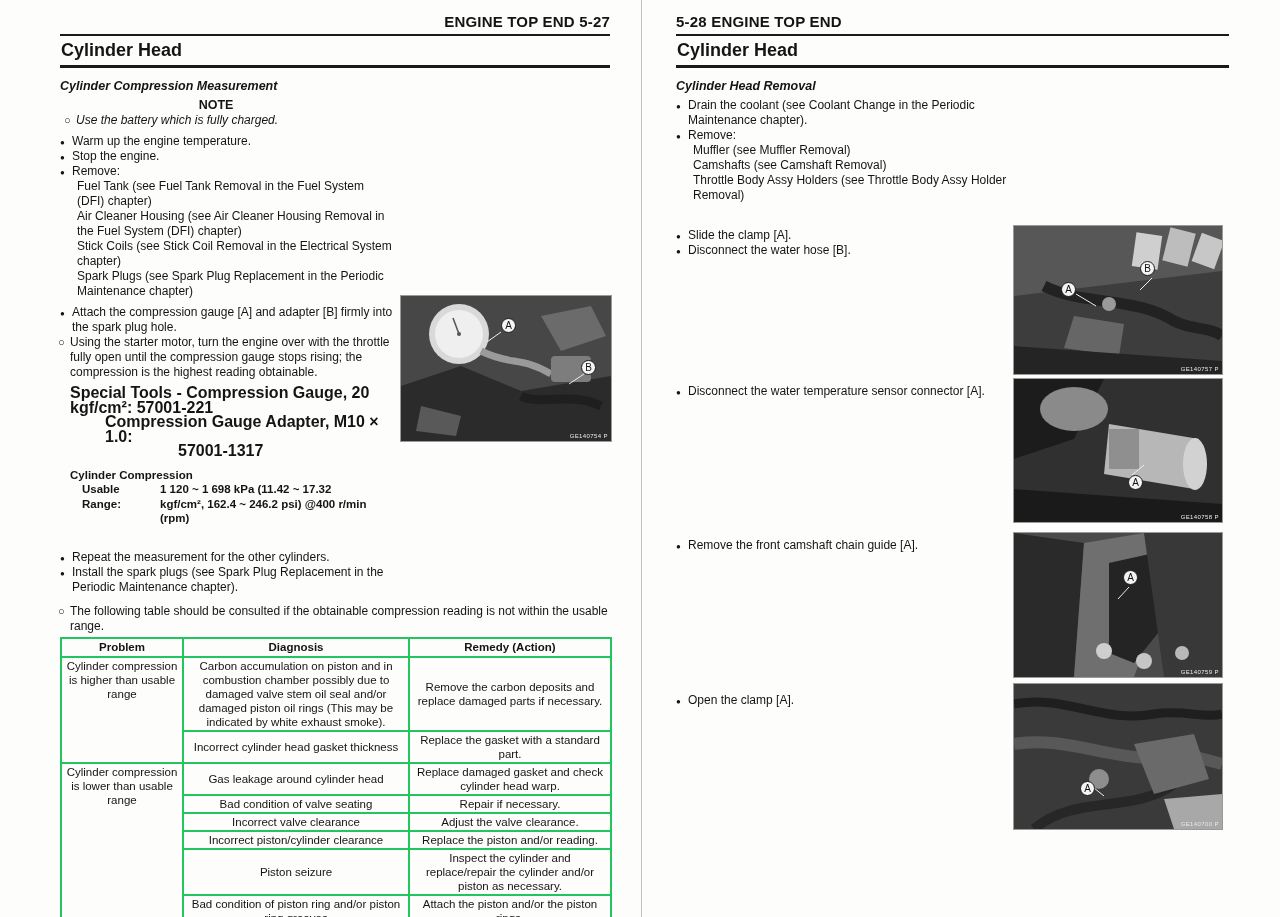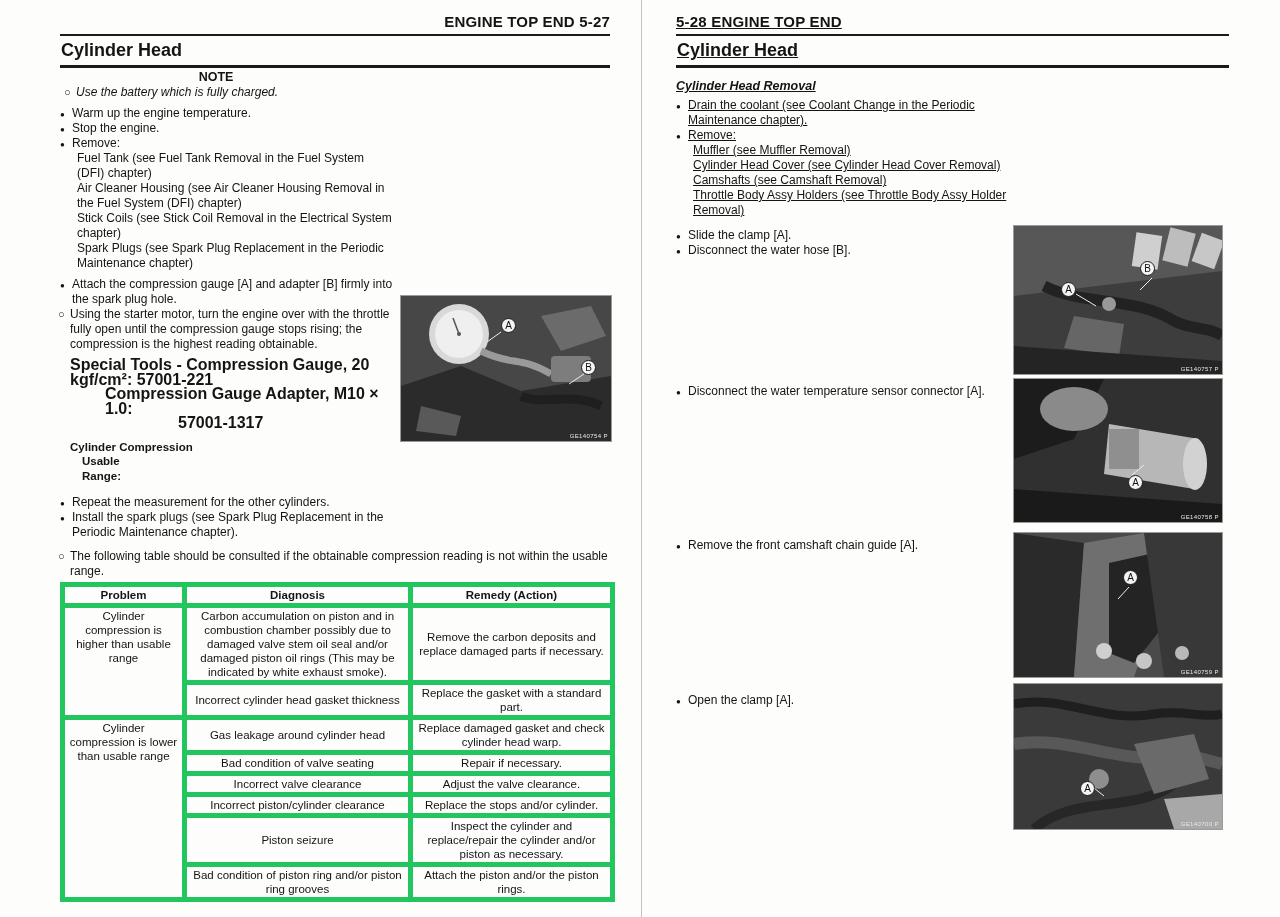--- a/index.html
+++ b/index.html
@@ -5,48 +5,48 @@
   * { box-sizing: border-box; margin: 0; padding: 0; }
   html,body { width:1280px; height:917px; }
   body { background:#efefed; font-family:"Liberation Sans", sans-serif; color:#141414; }
   .spread { position:relative; width:1280px; height:917px; background:#fdfdfc; overflow:hidden; }
   .divider { position:absolute; left:641px; top:0; width:1px; height:917px; background:#c2c2c2; }
   .page { position:absolute; top:0; height:917px; }
   .page-left { left:0; width:641px; }
   .page-right { left:642px; width:638px; }
   .content { position:absolute; top:10px; }
   .content-l { left:60px; width:550px; }
-  .content-r { left:34px; width:553px;text-decoration:underline; }
+  .content-r { left:34px; width:553px; }
   .pg-header { font-size:15px; font-weight:bold; letter-spacing:.2px; padding:3px 0 4px; }
   .pg-header.right { text-align:right; }
   .rule-thin { height:2px; background:#1a1a1a; }
   .rule-thick { height:3px; background:#1a1a1a; }
   .section-title { font-size:18px; font-weight:bold; padding:4px 0 4px 1px; }
   .text-col { width:334px; font-size:12px; line-height:15px; }
   .subsection { font-weight:bold; font-style:italic; font-size:12.5px; margin:11px 0 4px; }
   .note-head { width:312px; text-align:center; font-weight:bold; font-size:12.5px; margin-top:2px; }
   .cnote { position:relative; padding-left:10px; }
   .cnote .marker { position:absolute; left:-2px; top:0; font-size:11px; }
   .italic { font-style:italic; }
   .note-block { margin:0 0 6px 6px; }
   .step { position:relative; padding-left:12px; }
   .step .marker { position:absolute; left:0; top:1px; font-size:8px; }
   .sub-items { padding-left:17px; } .gap6 { margin-top:6px; }
   .tools { font-weight:bold; font-size:16px; line-height:14.5px; margin:6px 0 0 10px; }
   .tools .l2 { margin-left:35px; }
   .tools .l3 { margin-left:108px; }
-  .cylcomp { font-weight:bold; font-size:11.5px; line-height:14.5px; margin:9px 0 12px 10px; }
+  .cylcomp { font-weight:bold; font-size:11.5px; line-height:14.5px; margin:9px 0 24px 10px; }
   .cylcomp .usable { display:flex; margin-left:12px; }
   .cylcomp .ulabel { width:78px; flex:none; }
   .cylcomp .uvalue { width:218px; }
   .table-intro { position:relative; padding-left:10px; width:550px; font-size:12px; line-height:15px; margin-top:9px; }
   .table-intro .marker { position:absolute; left:-2px; top:0; font-size:11px; }
   table.diag { border-collapse:collapse; table-layout:fixed; width:550px; margin-top:3px;
                font-size:11.5px; line-height:14px; }
-  table.diag th, table.diag td { border:5px solid #22c55e; padding:1px 4px; }
+  table.diag th, table.diag td { border:2px solid #22c55e; padding:1px 4px; }
   table.diag th { font-weight:bold; text-align:center; height:19px; vertical-align:middle; }
   table.diag td { vertical-align:middle;text-align:center; }
   table.diag td.problem { vertical-align:top; }
   .photo { position:absolute; background:#3c3c3c; border:1px solid #9a9a9a; overflow:hidden; }
   .photo svg { display:block; }
   .plabel { position:absolute; width:15px; height:15px; border-radius:50%; background:#f4f4f4;
             border:1px solid #1c1c1c; color:#111; font-size:10px; line-height:14px; text-align:center; }
   .pcode { position:absolute; right:3px; bottom:2px; color:#e8e8e8; font-size:6px; letter-spacing:.4px; }
   .abs-step { position:absolute; left:34px; width:350px; font-size:12px; line-height:15px; }
 </style>
@@ -56,20 +56,21 @@
 <div class="spread">
 
   <div class="page page-left">
     <div class="content content-l">
       <div class="pg-header right">ENGINE TOP END 5-27</div>
       <div class="rule-thin"></div>
       <div class="section-title">Cylinder Head</div>
       <div class="rule-thick"></div>
 
       <div class="text-col">
+        <div class="subsection">Cylinder Compression Measurement</div>
 
         <div class="note-head">NOTE</div>
         <div class="cnote italic note-block">
           <span class="marker">○</span>
           <span>Use the battery which is fully charged.</span>
         </div>
 
         <div class="step">
           <span class="marker">●</span>
           <span>Warm up the engine temperature.</span>
@@ -101,20 +102,21 @@
         <div class="tools">
           <div>Special Tools - Compression Gauge, 20 kgf/cm²: 57001-221</div>
           <div class="l2">Compression Gauge Adapter, M10 × 1.0:</div>
           <div class="l3">57001-1317</div>
         </div>
 
         <div class="cylcomp">
           <div>Cylinder Compression</div>
           <div class="usable">
             <span class="ulabel">Usable Range:</span>
+            <span class="uvalue">1 120 ~ 1 698 kPa (11.42 ~ 17.32 kgf/cm², 162.4 ~ 246.2 psi) @400 r/min (rpm)</span>
           </div>
         </div>
 
         <div class="step">
           <span class="marker">●</span>
           <span>Repeat the measurement for the other cylinders.</span>
         </div>
         <div class="step">
           <span class="marker">●</span>
           <span>Install the spark plugs (see Spark Plug Replacement in the Periodic Maintenance chapter).</span>
@@ -155,21 +157,21 @@
         <tr>
           <td>Bad condition of valve seating</td>
           <td>Repair if necessary.</td>
         </tr>
         <tr>
           <td>Incorrect valve clearance</td>
           <td>Adjust the valve clearance.</td>
         </tr>
         <tr>
           <td>Incorrect piston/cylinder clearance</td>
-          <td>Replace the stops and/or cylinder.</td>
+          <td>Replace the piston and/or reading.</td>
         </tr>
         <tr>
           <td>Piston seizure</td>
           <td>Inspect the cylinder and replace/repair the cylinder and/or piston as necessary.</td>
         </tr>
         <tr>
           <td>Bad condition of piston ring and/or piston ring grooves</td>
           <td>Attach the piston and/or the piston rings.</td>
         </tr>
       </tbody>
@@ -211,21 +213,20 @@
         <div class="step">
           <span class="marker">●</span>
           <span>Drain the coolant (see Coolant Change in the Periodic Maintenance chapter).</span>
         </div>
         <div class="step">
           <span class="marker">●</span>
           <span>Remove:</span>
         </div>
         <div class="sub-items">
           <div>Muffler (see Muffler Removal)</div>
-          <div>Cylinder Head Cover (see Cylinder Head Cover Removal)</div>
           <div>Camshafts (see Camshaft Removal)</div>
           <div>Throttle Body Assy Holders (see Throttle Body Assy Holder Removal)</div>
         </div>
       </div>
     </div>
 
     <div class="abs-step" style="top:228px;">
       <div class="step">
         <span class="marker">●</span>
         <span>Slide the clamp [A].</span>

